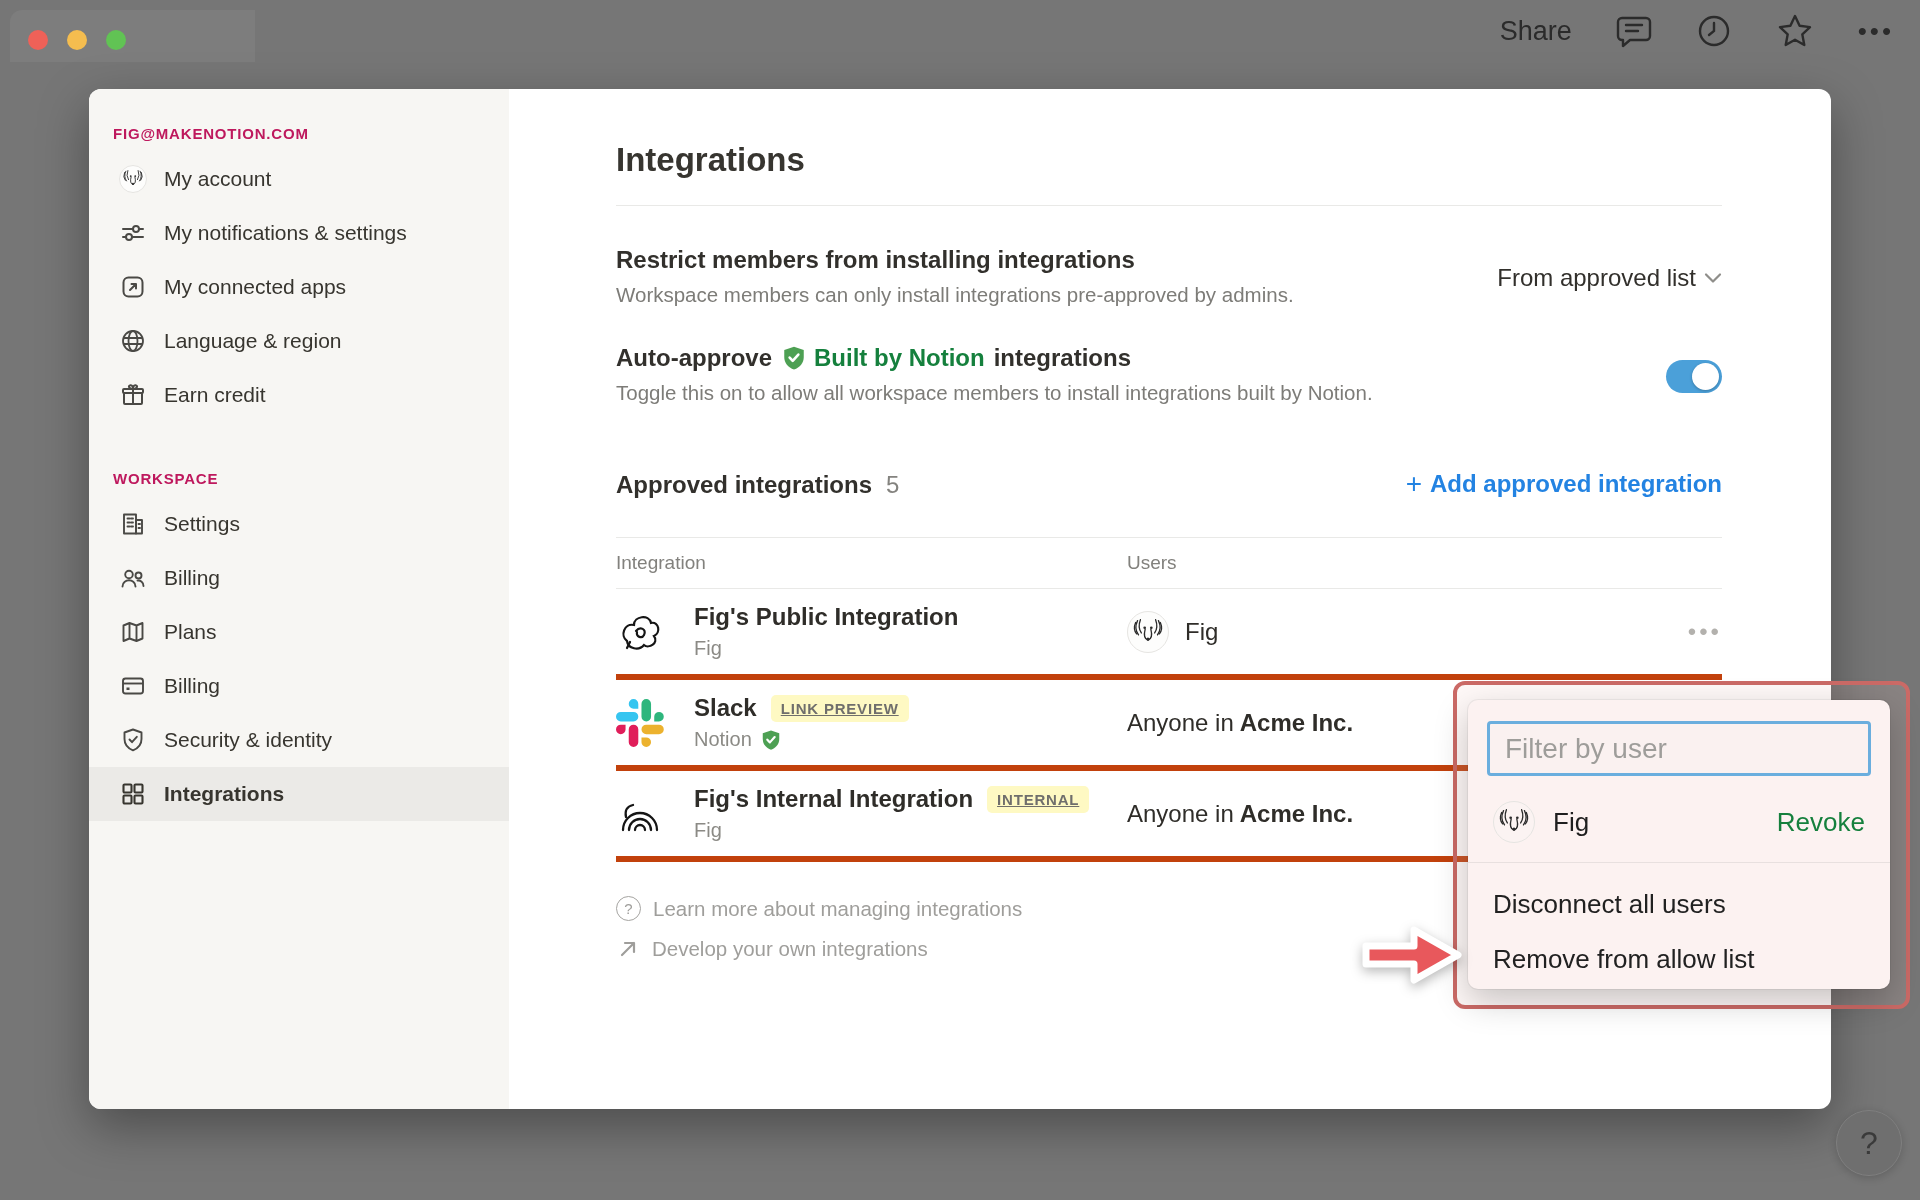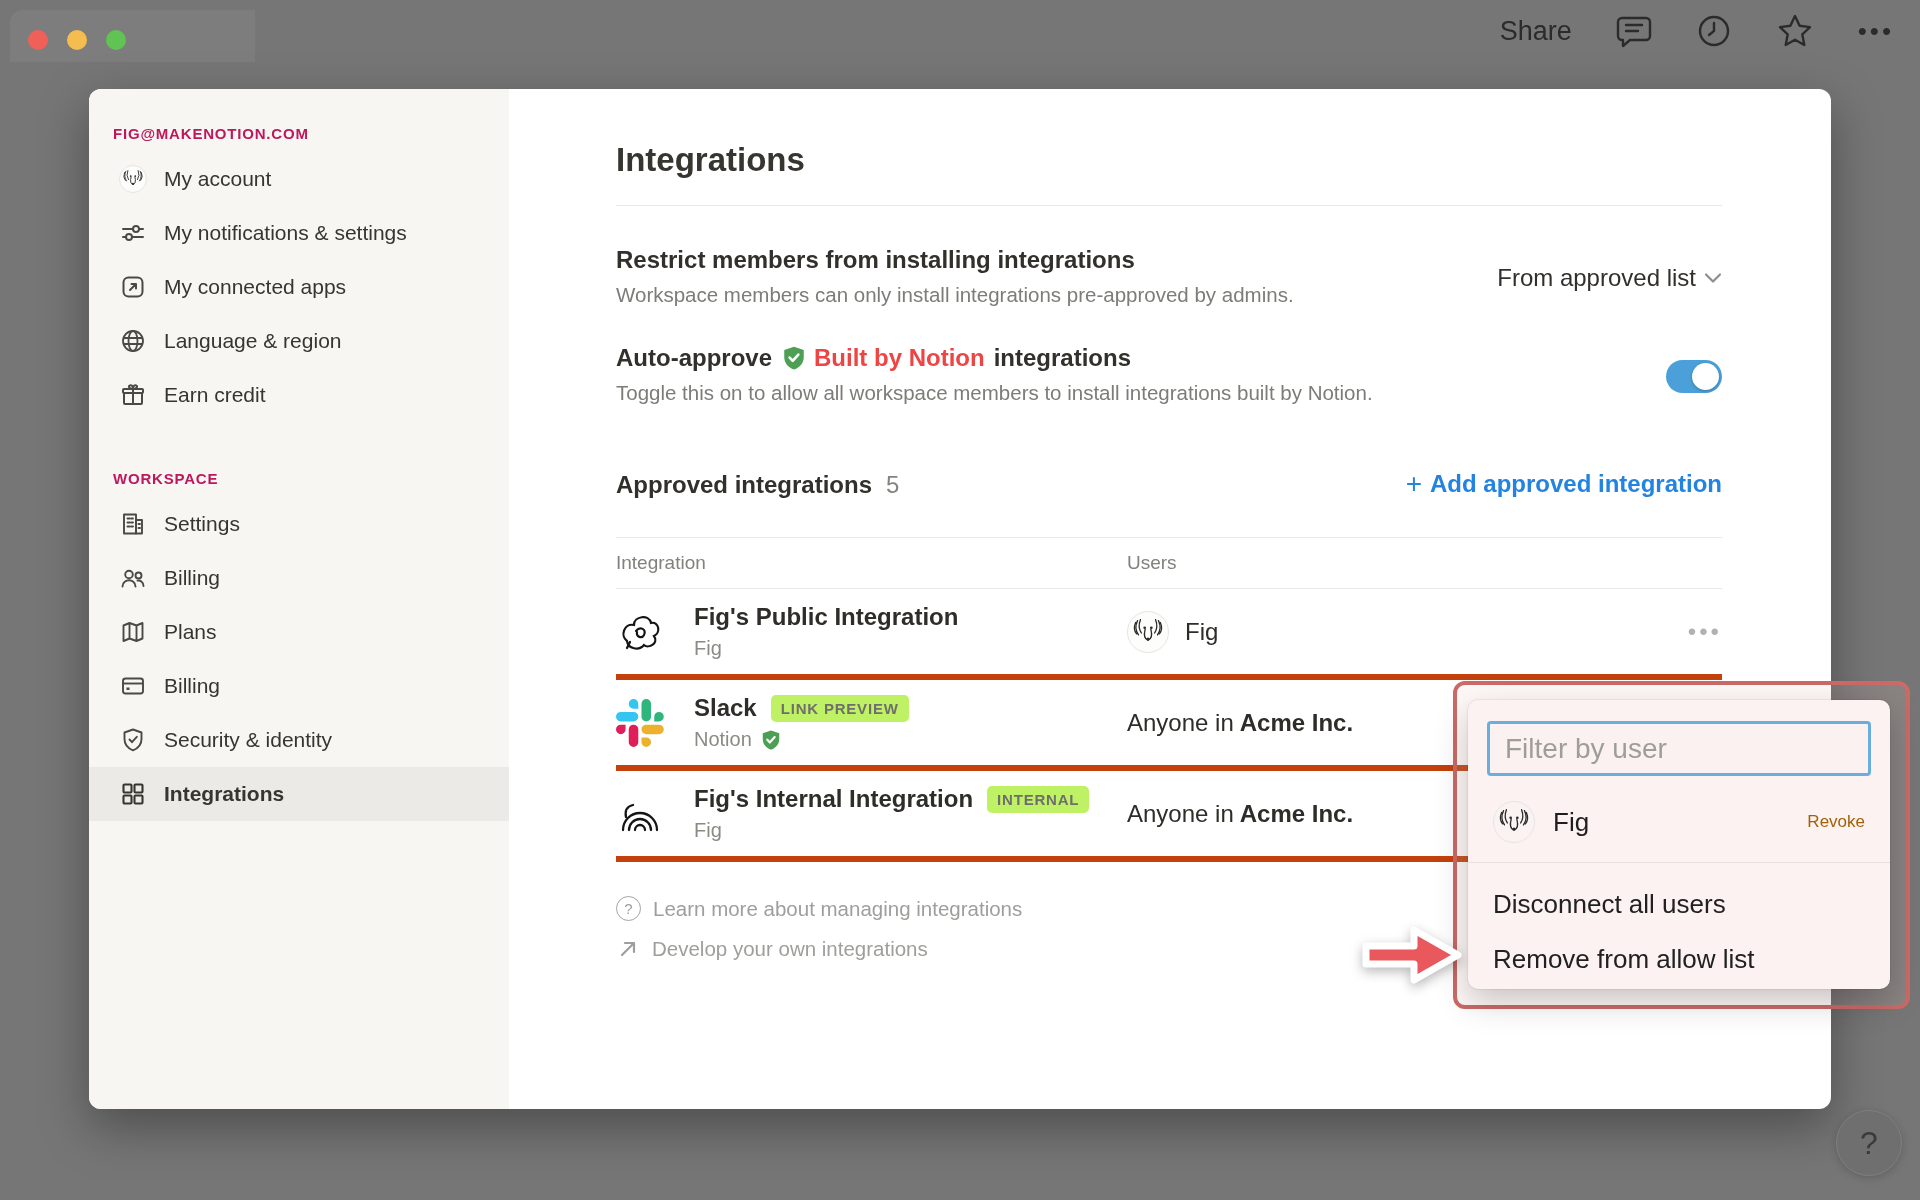--- a/index.html
+++ b/index.html
@@ -47,21 +47,21 @@
   .hr { height:1px; background:#e9e9e7; margin-top:26px; }
 
   .sect { display:flex; justify-content:space-between; align-items:center; }
   .sect-restrict { margin-top:40px; }
   .sect-auto { margin-top:34px; }
   .sect-title { font-size:24px; font-weight:600; color:#32302c;
     display:flex; align-items:center; gap:9px; }
   .sect-desc { font-size:20.5px; line-height:31px; color:#7d7c78; margin-top:5px; max-width:700px; }
   .dropdown { display:flex; align-items:center; gap:8px; font-size:24px;
     color:#32302c; cursor:pointer; }
-  .badge-green { color:#ef4444; font-weight:600; display:inline-flex; align-items:center; gap:7px; }
+  .badge-green { color:#15803d; font-weight:600; display:inline-flex; align-items:center; gap:7px; }
   .toggle { width:56px; height:33px; border-radius:17px; background:#4ba0d9;
     position:relative; cursor:pointer; flex:0 0 56px; }
   .toggle .knob { position:absolute; top:3px; right:3px; width:27px; height:27px;
     border-radius:50%; background:#fff; box-shadow:0 1px 3px rgba(0,0,0,.25); }
 
   .sect-approved { margin-top:62px; align-items:baseline; }
   .approved-left { display:flex; align-items:baseline; gap:14px; }
   .approved-title { font-size:24px; font-weight:700; color:#32302c; }
   .approved-count { font-size:24px; color:#84837f; }
   .add-link { display:flex; align-items:center; gap:8px; font-size:24px;
@@ -74,21 +74,21 @@
     height:52px; border-top:1px solid #e9e9e7; border-bottom:1px solid #e9e9e7;
     color:#82817d; font-size:19px; }
   .t-row { display:grid; grid-template-columns:511px 1fr 60px; align-items:center;
     height:91px; border-bottom:6px solid #c2410c; }
   .t-int { display:flex; align-items:center; gap:30px; }
   .int-icon { width:48px; height:48px; flex:0 0 48px; color:#151515;
     display:flex; align-items:center; justify-content:center; }
   .int-name-line { display:flex; align-items:center; gap:14px; font-size:24px;
     font-weight:600; color:#2f2d29; }
   .pill { font-size:15px; font-weight:600; letter-spacing:.8px; color:#6f6e6c;
-    background:#bef264; border-radius:5px; padding:5px 10px; white-space:nowrap; }
+    background:#fef9c3; border-radius:5px; padding:5px 10px; white-space:nowrap;text-decoration:underline; }
   .int-sub { margin-top:6px; font-size:20px; color:#8b8a85;
     display:flex; align-items:center; gap:8px; }
   .t-users { display:flex; align-items:center; gap:16px; font-size:24px; color:#2f2d29; }
   .users-bold { font-weight:700; }
   .row-menu { color:#b3b1ad; font-size:24px; letter-spacing:3px; text-align:right;
     cursor:pointer; }
 
   
   .foot { margin-top:34px; display:flex; flex-direction:column; gap:16px; }
   .foot-link { display:flex; align-items:center; gap:12px; font-size:20.5px;
@@ -108,21 +108,21 @@
   .popup { position:absolute; left:1468px; top:700px; width:422px; height:289px;
     background:#fcf2f1; border-radius:10px;
     box-shadow:0 0 0 1px rgba(0,0,0,.05), 0 12px 34px rgba(0,0,0,.22);
     padding:21px 19px 0 19px; }
   .filter-input { width:100%; height:55px; border:3px solid #6aaede; border-radius:4px;
     background:#faf1f0; font-size:28px; color:#37352f; padding:0 15px;
     font-family:"Liberation Sans","DejaVu Sans",sans-serif; outline:none; }
   .filter-input::placeholder { color:#9e9d9a; }
   .pop-user { display:flex; align-items:center; gap:18px; margin-top:25px; padding:0 6px; }
   .pop-user-name { font-size:26px; color:#1f1f1f; flex:1; }
-  .pop-revoke { font-size:17px; color:#a16207; cursor:pointer; }
+  .pop-revoke { font-size:26px; color:#15803d; cursor:pointer; }
   .pop-hr { height:1px; background:#e8e0df; margin:19px -19px 0 -19px; }
   .pop-menu { padding:14px 6px 0 6px; }
   .pop-item { font-size:26px; color:#212121; padding:12px 0; cursor:pointer; }
 
   
   .anno-arrow { position:absolute; left:1360px; top:921px;
     filter:drop-shadow(0 4px 6px rgba(0,0,0,.28)); }
 
   svg { display:block; }
 </style>

